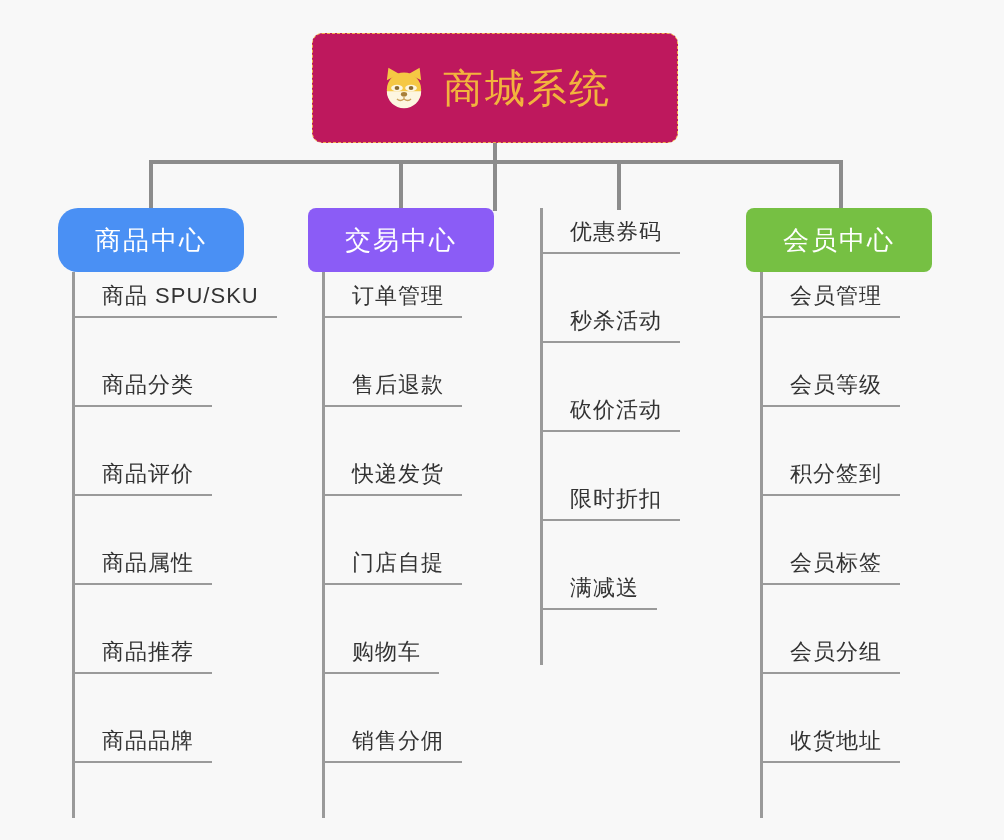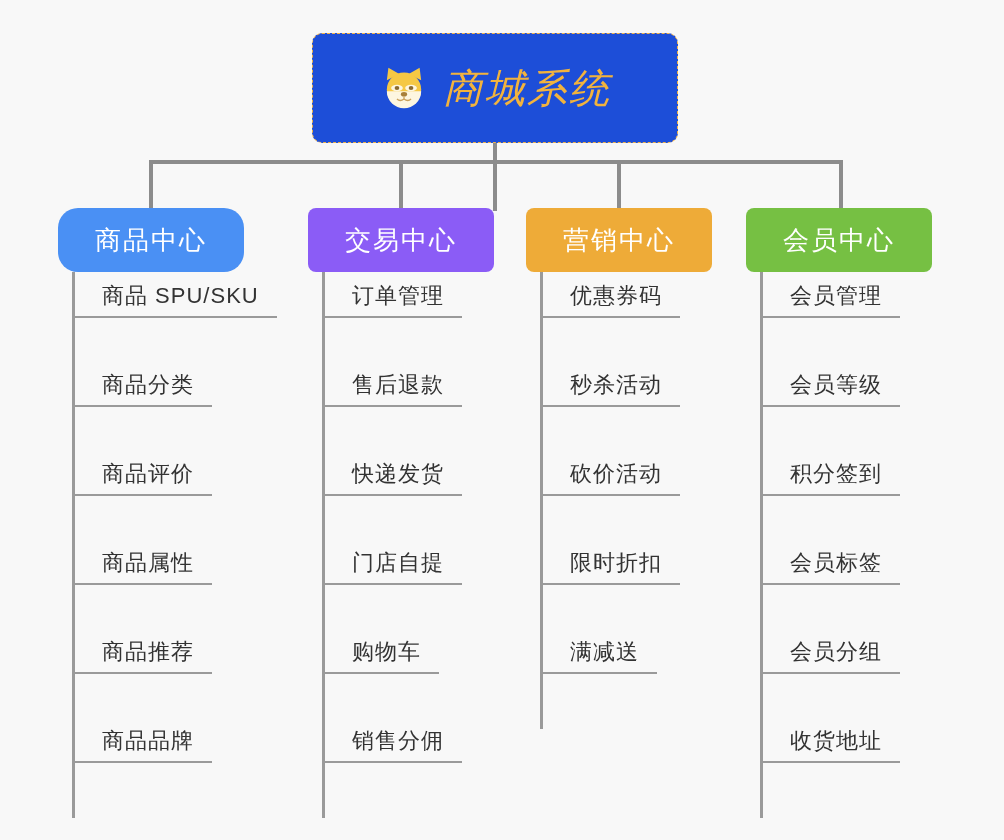--- a/index.html
+++ b/index.html
@@ -113,21 +113,21 @@
   #col-0 { left: 58px;  width: 186px; }
   #col-1 { left: 308px; width: 186px; }
   #col-2 { left: 526px; width: 186px; }
   #col-3 { left: 746px; width: 186px; }
 </style>
 </head>
 <body style="background: rgb(248, 248, 248);">
 
 <div id="canvas">
 
-  <div class="root-node" style="border-color: rgb(240, 178, 74); background: #1d4ed8; font-style: italic;">
+  <div class="root-node" style="border-color: rgb(240, 178, 74); background: #be185d;">
     <svg class="root-icon" viewBox="0 0 64 64">
 
       <path d="M10 22 L12 6 L26 14 Z" fill="#f5c844"></path>
       <path d="M54 22 L52 6 L38 14 Z" fill="#f5c844"></path>
 
       <circle cx="32" cy="34" r="22" fill="#f5c844"></circle>
 
       <path d="M10 36 a22 22 0 0 0 44 0 Z" fill="#fdf6e0"></path>
 
       <ellipse cx="23" cy="32" rx="7.5" ry="4.2" fill="#fdf6e0"></ellipse>
@@ -199,23 +199,20 @@
       <div class="leaf">
           <div class="leaf-inner"><span class="leaf-label">购物车</span></div>
         </div>
       <div class="leaf">
           <div class="leaf-inner"><span class="leaf-label">销售分佣</span></div>
         </div>
     </div>
   </div>
 
   <div class="column" id="col-2">
-    <div class="cat-header" style="background:#eeab38;">
-      <span>营销中心</span>
-    </div>
     <div class="leaf-list">
       <div class="spine" style="height:100%;"></div>
       <div class="leaf">
           <div class="leaf-inner"><span class="leaf-label">优惠券码</span></div>
         </div>
       <div class="leaf">
           <div class="leaf-inner"><span class="leaf-label">秒杀活动</span></div>
         </div>
       <div class="leaf">
           <div class="leaf-inner"><span class="leaf-label">砍价活动</span></div>

